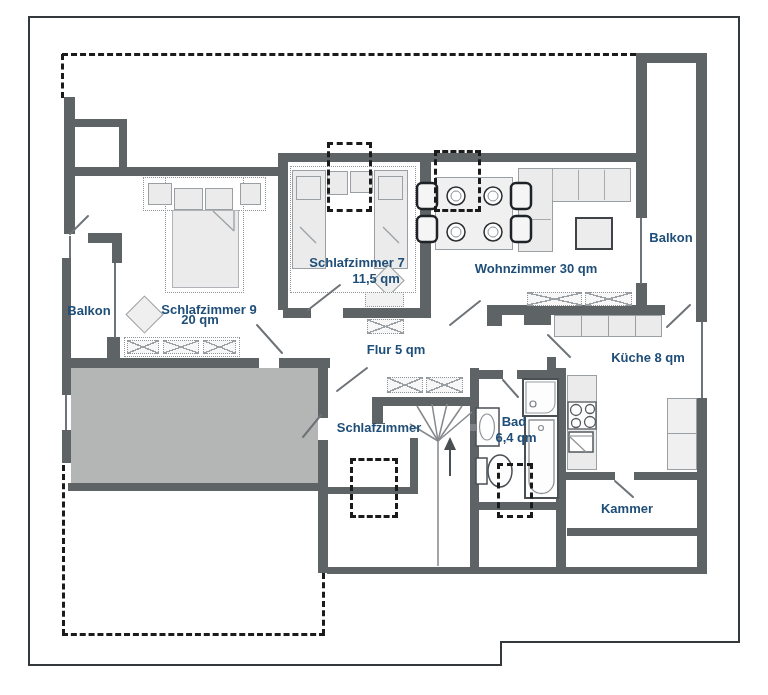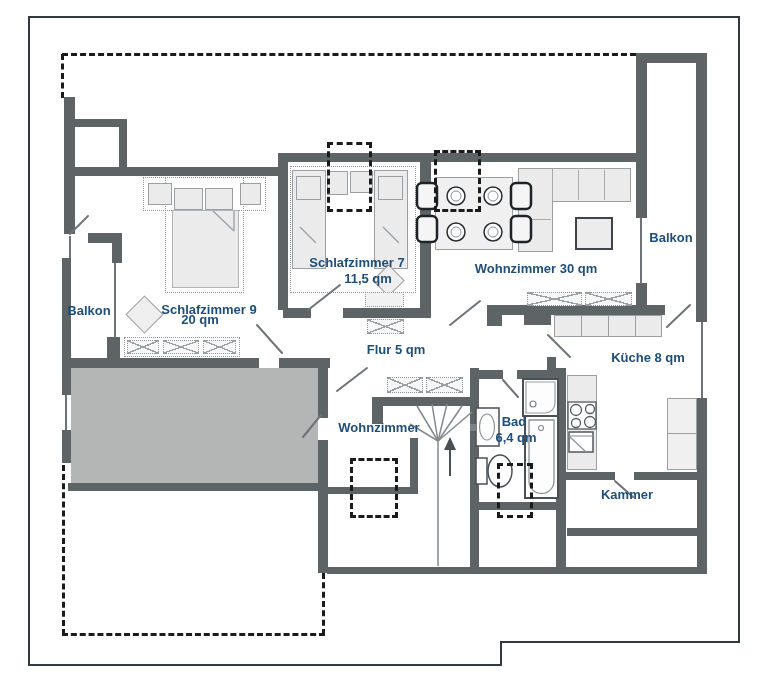--- a/index.html
+++ b/index.html
@@ -225,23 +225,23 @@
       <rect x="569" y="432" width="24" height="20" fill="#ffffff" stroke="#55595d" stroke-width="1.5"></rect>
       <line x1="569" y1="436" x2="586" y2="452" stroke="#8d9296" stroke-width="1.1"></line>
       <line x1="569" y1="436" x2="593" y2="436" stroke="#8d9296" stroke-width="1.1"></line>
     </g>
   </svg>
 
   <div class="lab" style="left:89px;top:311px">Balkon</div>
   <div class="lab" style="left:209px;top:310px">Schlafzimmer 9</div>
   <div class="lab" style="left:200px;top:320px">20 qm</div>
   <div class="lab" style="left:357px;top:263px">Schlafzimmer 7</div>
-  <div class="lab" style="left:368px;top:279px">11,5 qm</div>
+  <div class="lab" style="left:376px;top:279px">11,5 qm</div>
   <div class="lab" style="left:536px;top:269px">Wohnzimmer 30 qm</div>
   <div class="lab" style="left:671px;top:238px">Balkon</div>
   <div class="lab" style="left:396px;top:350px">Flur  5 qm</div>
   <div class="lab" style="left:648px;top:358px">Küche 8 qm</div>
-  <div class="lab" style="left:379px;top:428px">Wohnzimmer</div>
+  <div class="lab" style="left:379px;top:428px">Schlafzimmer</div>
   <div class="lab" style="left:514px;top:422px">Bad</div>
   <div class="lab" style="left:516px;top:438px">6,4 qm</div>
-  <div class="lab" style="left:627px;top:495px">Kammer</div>
+  <div class="lab" style="left:627px;top:509px">Kammer</div>
 
 </div>
 
 </body></html>

